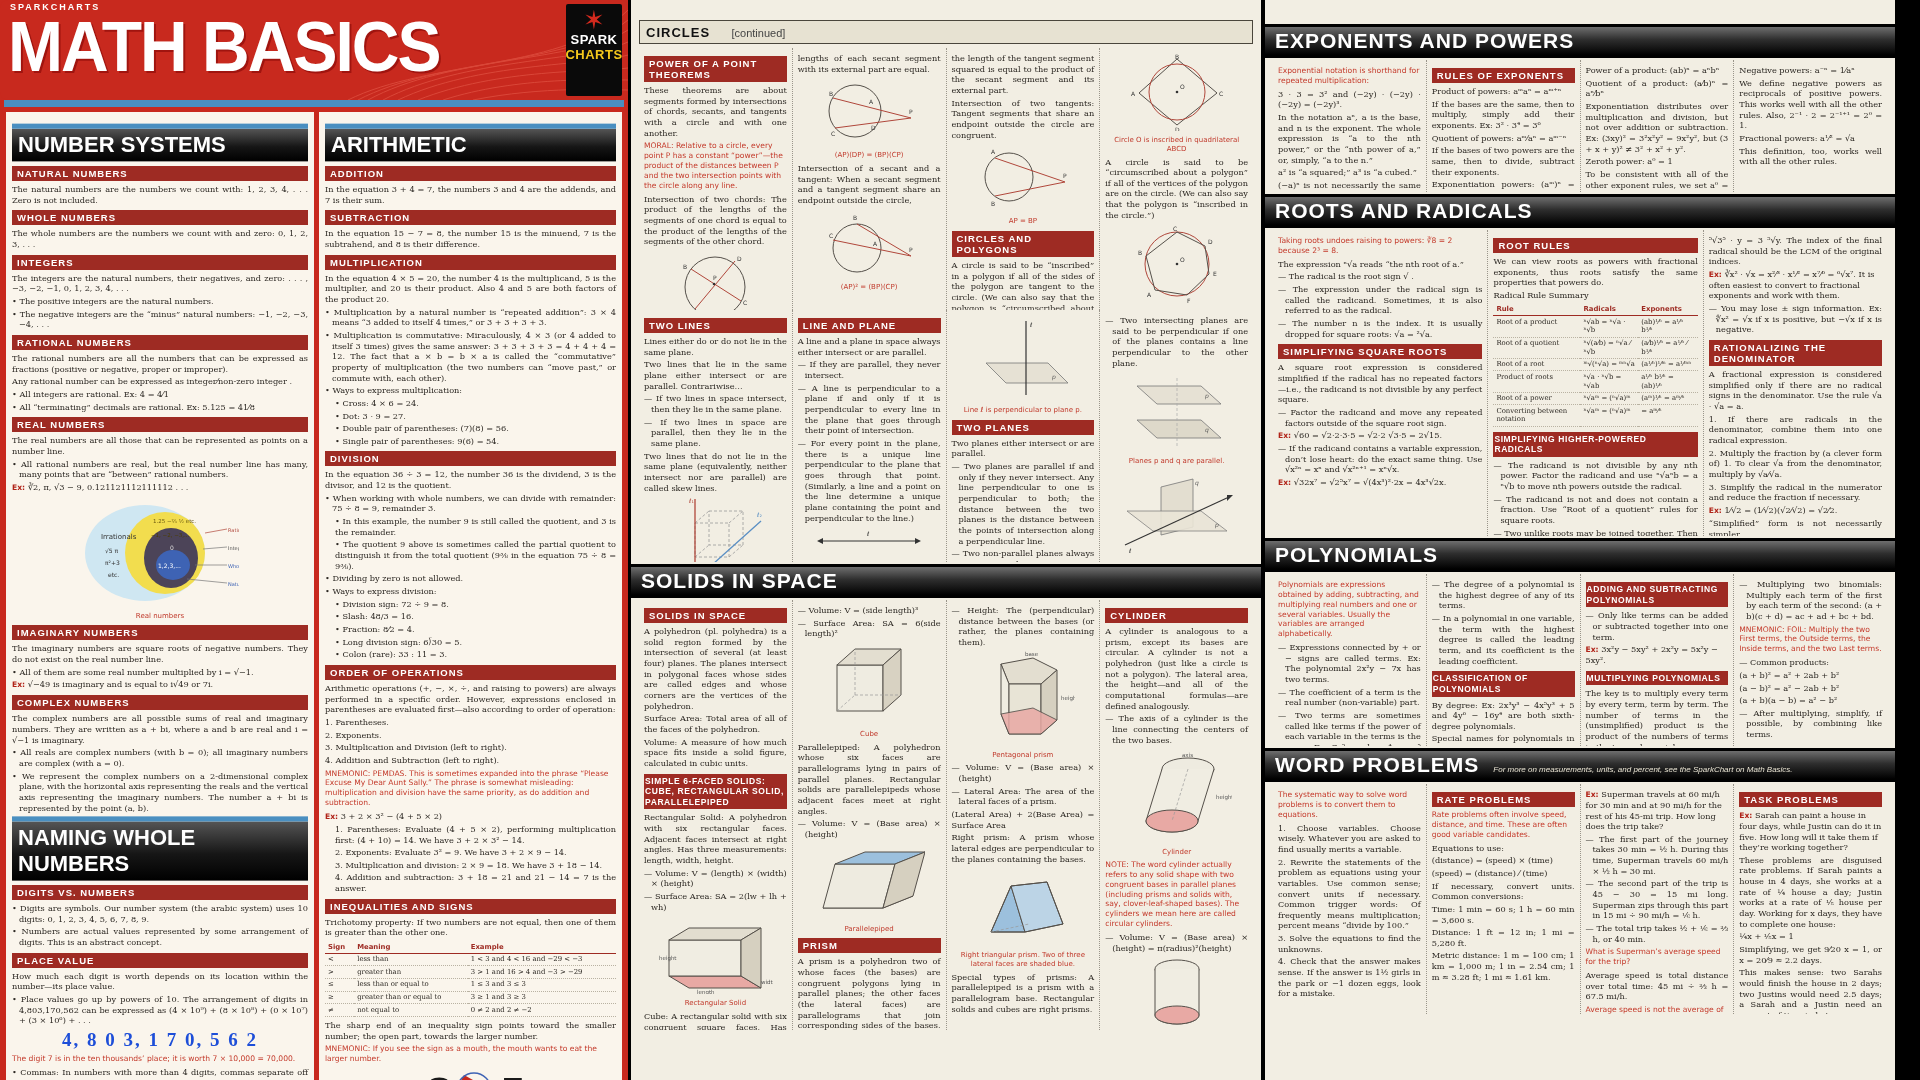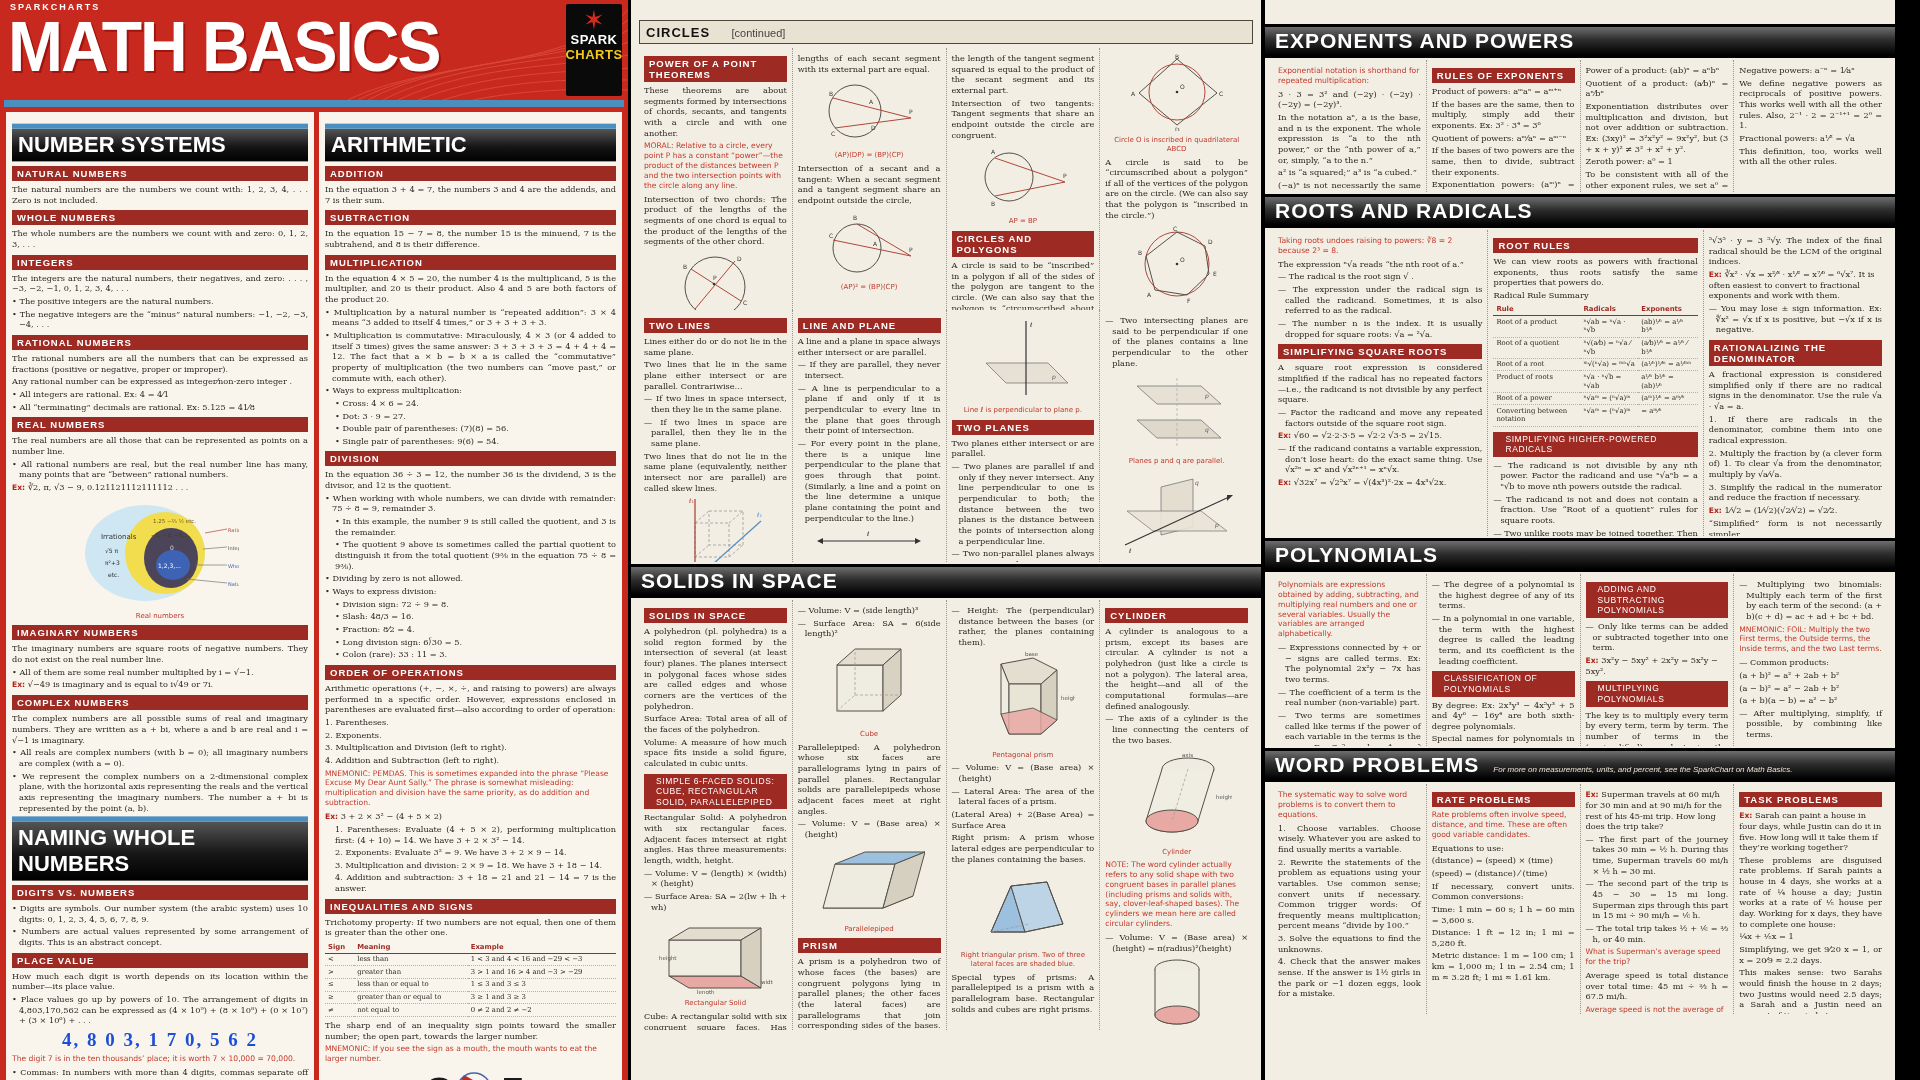--- a/index.html
+++ b/index.html
@@ -46,22 +46,22 @@
   .cols-roots{height:306px;}
   .cols-poly{height:172px;}
   .cols-word{height:230px;}
   .r-wide{flex:1.18 !important;}
   
   .h1blk{border-top:5px solid #4a8fc0;background:linear-gradient(180deg,#555 0%,#161616 55%,#000 100%);
     color:#fff;font-family:"Liberation Sans",sans-serif;font-weight:bold;font-size:22px;letter-spacing:0;
     padding:3px 6px;margin:4px 0 5px 0;transform:scaleY(1.02);}
   .h2blk{background:#9e2b23;color:#fff;font-family:"Liberation Sans",sans-serif;font-weight:bold;
     font-size:9.5px;letter-spacing:1px;padding:2px 5px;margin:5px 0 3px 0;}
-  .h2box{background:#9e2b23;color:#fff;font-family:"Liberation Sans",sans-serif;font-weight:normal;
-    font-size:8.5px;letter-spacing:.6px;padding:2px 12px;margin:5px 0 3px 0;line-height:1.25;}
+  .h2box{background:#9e2b23;color:#fff;font-family:"Liberation Sans",sans-serif;font-weight:bold;
+    font-size:8.5px;letter-spacing:.6px;padding:2px 1px;margin:5px 0 3px 0;line-height:1.25;}
   .pblk{font-size:8.2px;line-height:1.3;text-align:justify;margin:2px 0;}
   .pblk.dash{padding-left:7px;text-indent:-7px;}
   .pblk.sub{margin-left:10px;}
   .noteblk{font-family:"DejaVu Sans",sans-serif;color:#c43b2c;font-size:7.6px;line-height:1.3;margin:3px 0;}
   .exblk{font-size:8.2px;line-height:1.3;margin:2px 0;}
   .exl{color:#b02318;font-family:"DejaVu Sans",sans-serif;font-weight:bold;font-size:7.6px;}
   .bigblk{font-family:Liberation Serif, serif;font-weight:bold;font-size:19px;letter-spacing:2px;
     text-align:center;margin:3px 0;color:#1d4ed8;}
   .capblk{font-family:"DejaVu Sans",sans-serif;color:#c0392b;font-size:7px;text-align:center;margin:1px 0 3px 0;line-height:1.25;}
   .figblk{text-align:center;margin:2px 0;}

